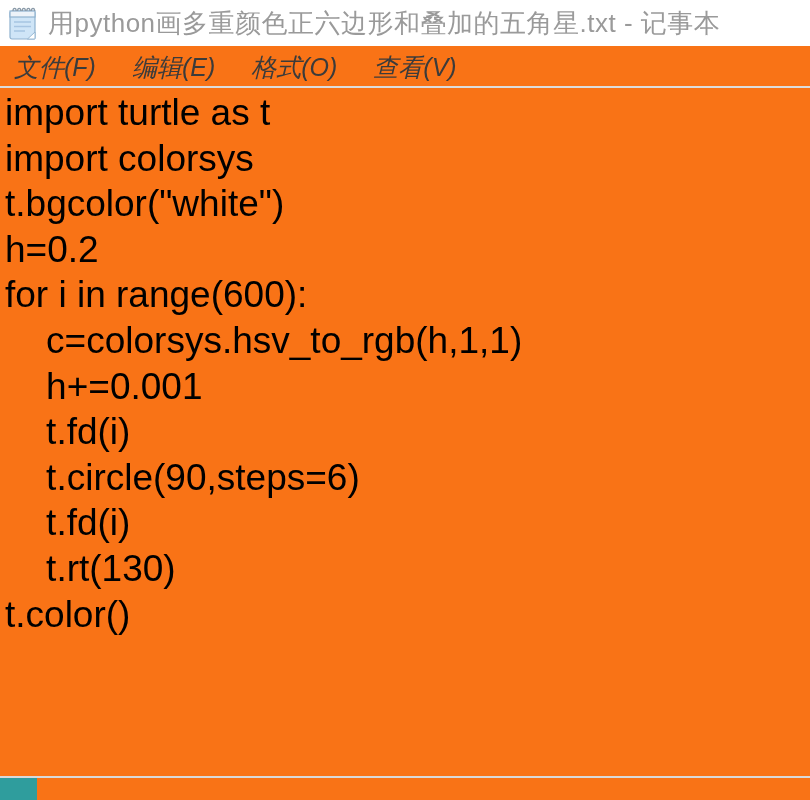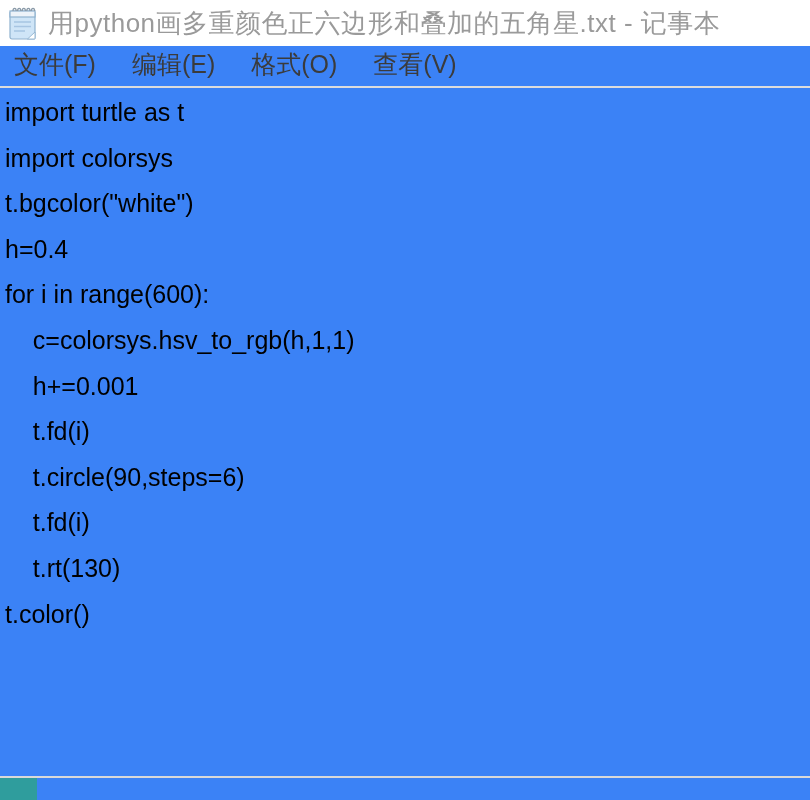--- a/index.html
+++ b/index.html
@@ -1,20 +1,20 @@
 <!DOCTYPE html>
 <html><head>
 <meta charset="utf-8">
 <style>
   * { margin:0; padding:0; box-sizing:border-box; }
   html,body { background:#fff; }
   .screen {
     position:relative;
     width:810px; height:800px;
-    background:#3b82f6;
+    background:#f97316;
     overflow:hidden;
     font-family:"Liberation Sans", sans-serif;
     cursor:default;
   }
   
   .titlebar {
     display:flex; align-items:center;
     height:46px;
     padding-left:7px;
     background:#ffffff;
@@ -22,32 +22,33 @@
   .app-icon { width:31px; height:35px; flex:0 0 auto; margin-top:1px; }
   .title-text {
     margin-left:10px;
     color:#9a9a9a;
     font-size:26px;
     white-space:nowrap;
     letter-spacing:0.5px;
   }
   
   .menubar {
-    display:flex; align-items:flex-start;
+    display:flex; align-items:flex-end;
     height:40px;
     padding-left:11px;
     font-size:25px;
     color:#3b3b3b;
+    font-style:italic;
   }
   .menu-item { margin-right:30px; padding:2px 3px; }
   .separator { height:2px; background:#dcdcdc; }
   
   .editor {
     padding:2px 0 0 5px;
-    font-size:25px;
+    font-size:37px;
     line-height:45.6px;
     color:#000000;
   }
   .code-line { white-space:pre; }
   
   .bottom-border {
     position:absolute; left:0; top:776px;
     width:810px; height:2px;
     background:#d9d9d9;
   }
@@ -81,21 +82,21 @@
     <span class="menu-item">格式(O)</span>
     <span class="menu-item">查看(V)</span>
   </div>
 
   <div class="separator"></div>
 
   <div class="editor">
     <div class="code-line">import turtle as t</div>
     <div class="code-line">import colorsys</div>
     <div class="code-line">t.bgcolor("white")</div>
-    <div class="code-line">h=0.4</div>
+    <div class="code-line">h=0.2</div>
     <div class="code-line">for i in range(600):</div>
     <div class="code-line">    c=colorsys.hsv_to_rgb(h,1,1)</div>
     <div class="code-line">    h+=0.001</div>
     <div class="code-line">    t.fd(i)</div>
     <div class="code-line">    t.circle(90,steps=6)</div>
     <div class="code-line">    t.fd(i)</div>
     <div class="code-line">    t.rt(130)</div>
     <div class="code-line">t.color()</div>
   </div>
 

